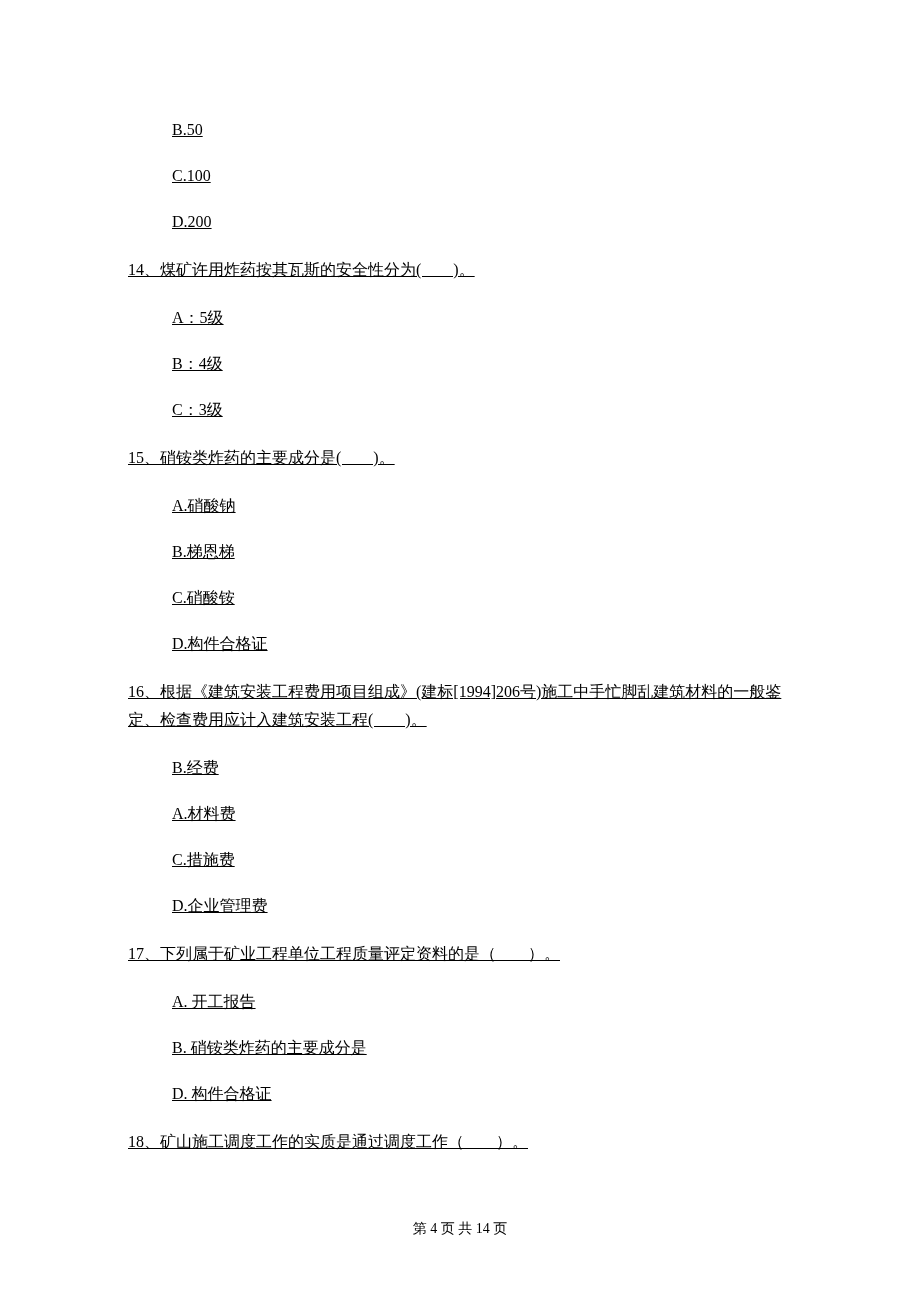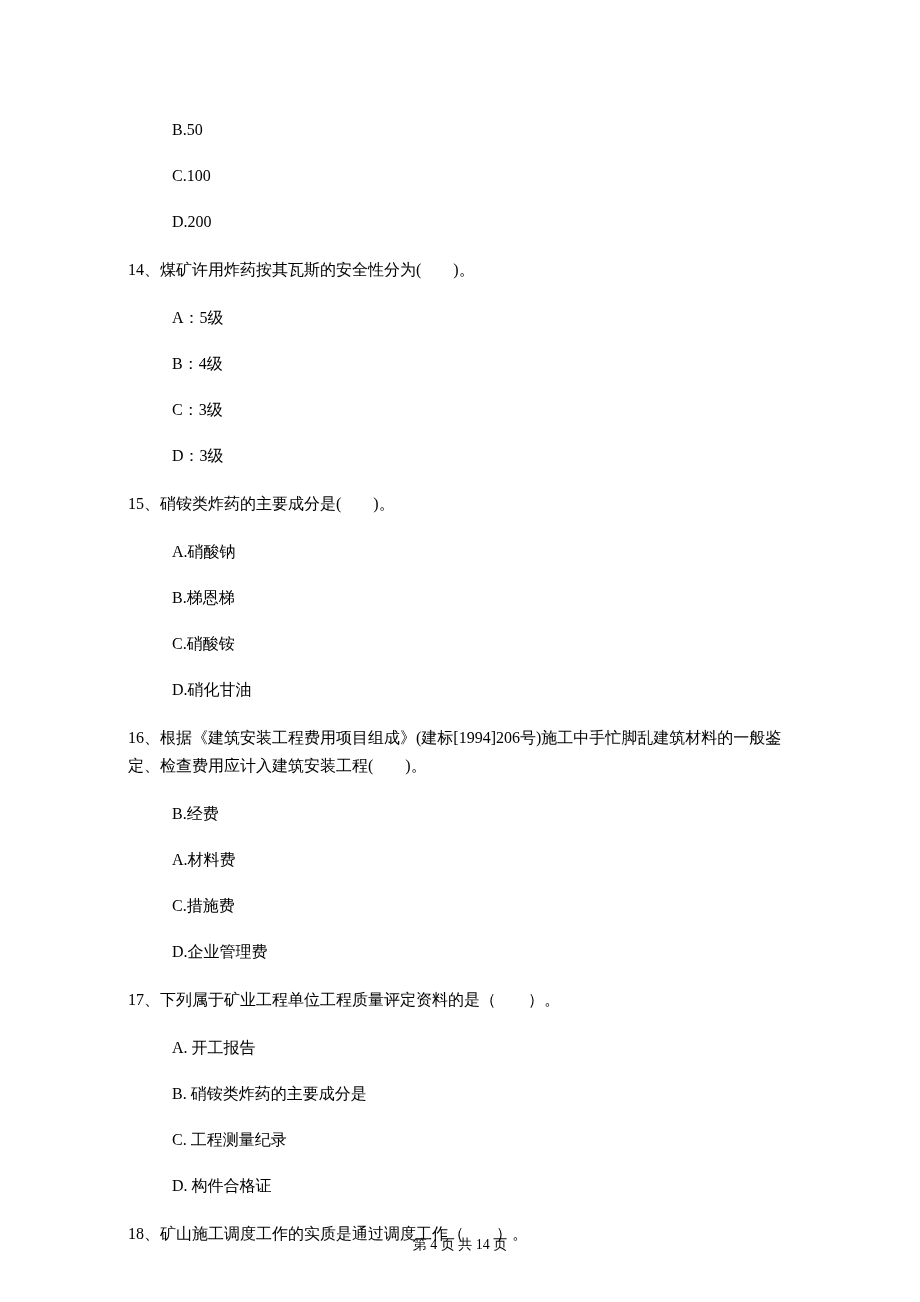--- a/index.html
+++ b/index.html
@@ -26,24 +26,25 @@
       margin-bottom: 22px;
       line-height: 1.5;
     }
     .question {
       margin-bottom: 22px;
       margin-top: 2px;
       line-height: 1.75;
     }
     .question-block {
       margin-bottom: 8px;
+      text-decoration: underline;
     }
     .footer {
       position: absolute;
-      bottom: 48px;
+      bottom: 64px;
       left: 0;
       right: 0;
       text-align: center;
       font-size: 14px;
     }
   </style>
 </head>
 <body>
 
 <div class="page-content">
@@ -54,50 +55,48 @@
       <div class="option">D.200</div>
     </div>
   </div>
 
   <div class="question-block">
     <div class="question">14、煤矿许用炸药按其瓦斯的安全性分为(　　)。</div>
     <div class="option-group">
       <div class="option">A：5级</div>
       <div class="option">B：4级</div>
       <div class="option">C：3级</div>
-      <div class="option">D：3级</div>
     </div>
   </div>
 
   <div class="question-block">
     <div class="question">15、硝铵类炸药的主要成分是(　　)。</div>
     <div class="option-group">
       <div class="option">A.硝酸钠</div>
       <div class="option">B.梯恩梯</div>
       <div class="option">C.硝酸铵</div>
-      <div class="option">D.硝化甘油</div>
+      <div class="option">D.构件合格证</div>
     </div>
   </div>
 
   <div class="question-block">
     <div class="question">16、根据《建筑安装工程费用项目组成》(建标[1994]206号)施工中手忙脚乱建筑材料的一般鉴定、检查费用应计入建筑安装工程(　　)。</div>
     <div class="option-group">
       <div class="option">B.经费</div>
       <div class="option">A.材料费</div>
       <div class="option">C.措施费</div>
       <div class="option">D.企业管理费</div>
     </div>
   </div>
 
   <div class="question-block">
     <div class="question">17、下列属于矿业工程单位工程质量评定资料的是（　　）。</div>
     <div class="option-group">
       <div class="option">A. 开工报告</div>
       <div class="option">B. 硝铵类炸药的主要成分是</div>
-      <div class="option">C. 工程测量纪录</div>
       <div class="option">D. 构件合格证</div>
     </div>
   </div>
 
   <div class="question-block">
     <div class="question">18、矿山施工调度工作的实质是通过调度工作（　　）。</div>
   </div>
 </div>
 
 <div class="footer">第 4 页 共 14 页</div>

